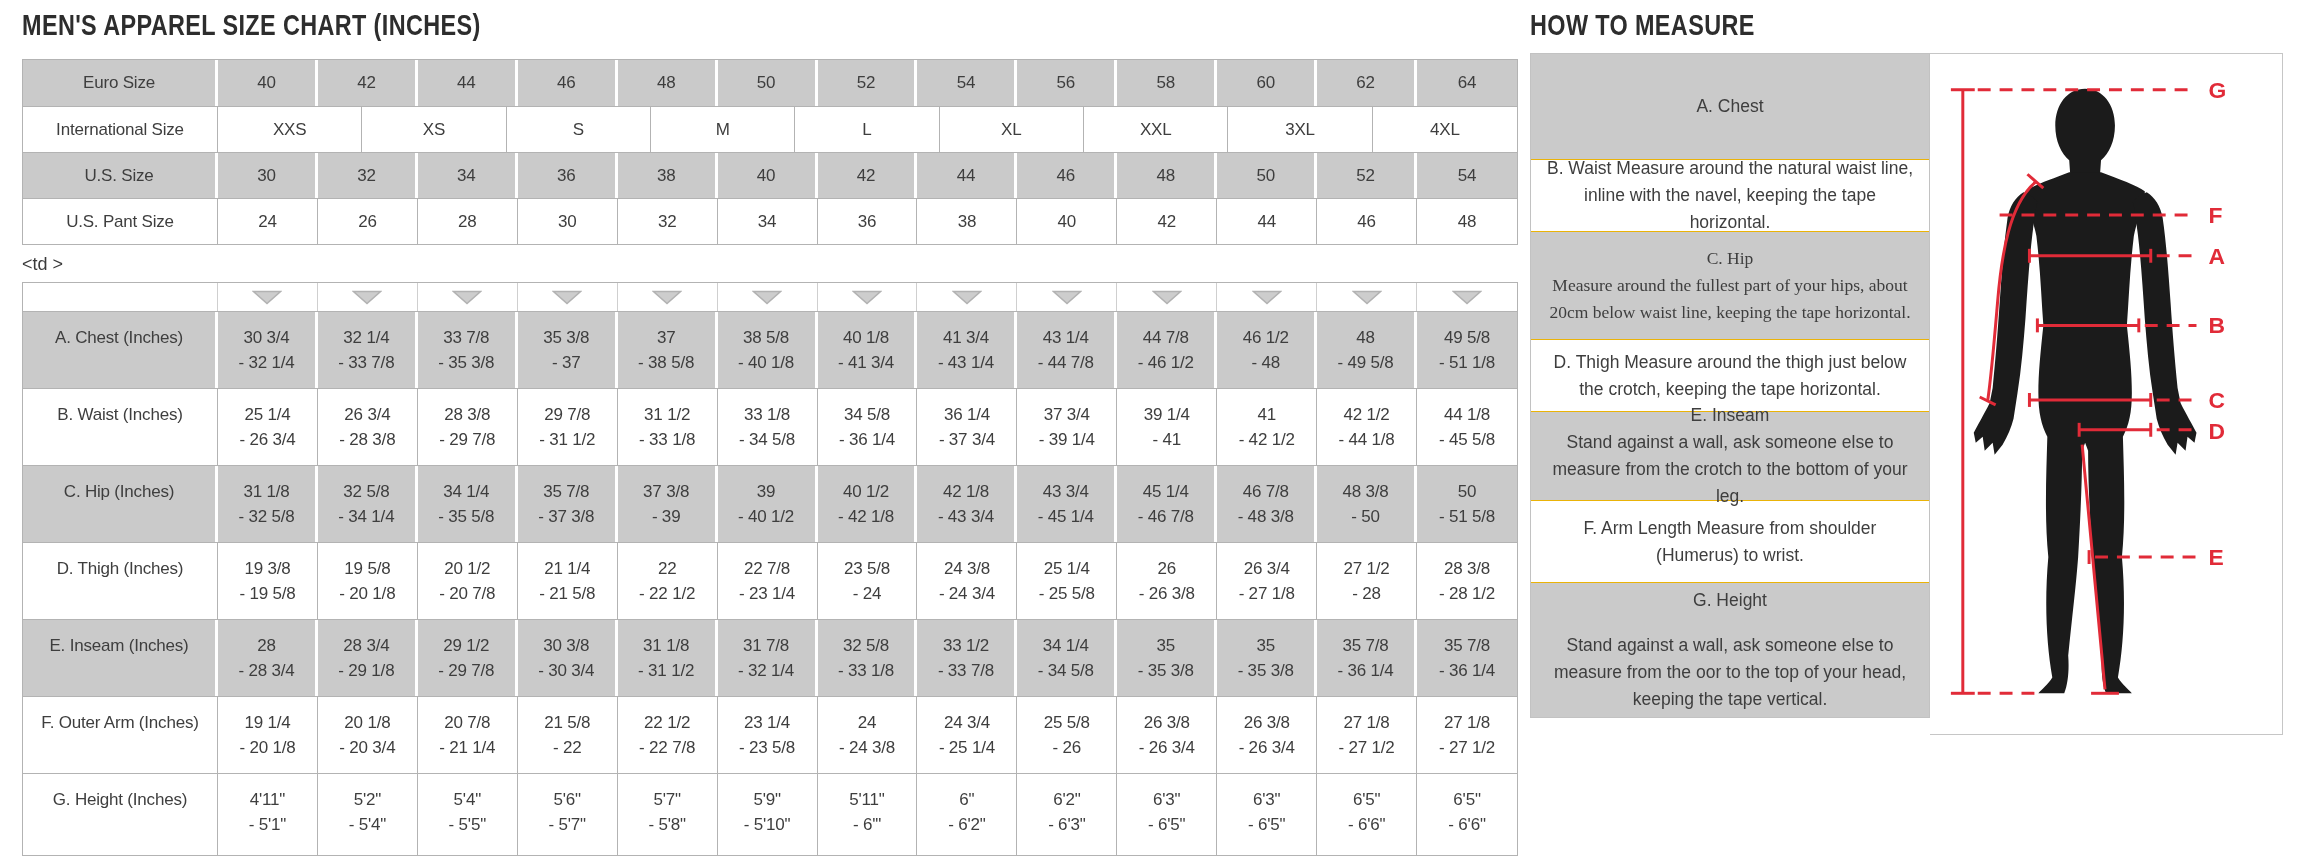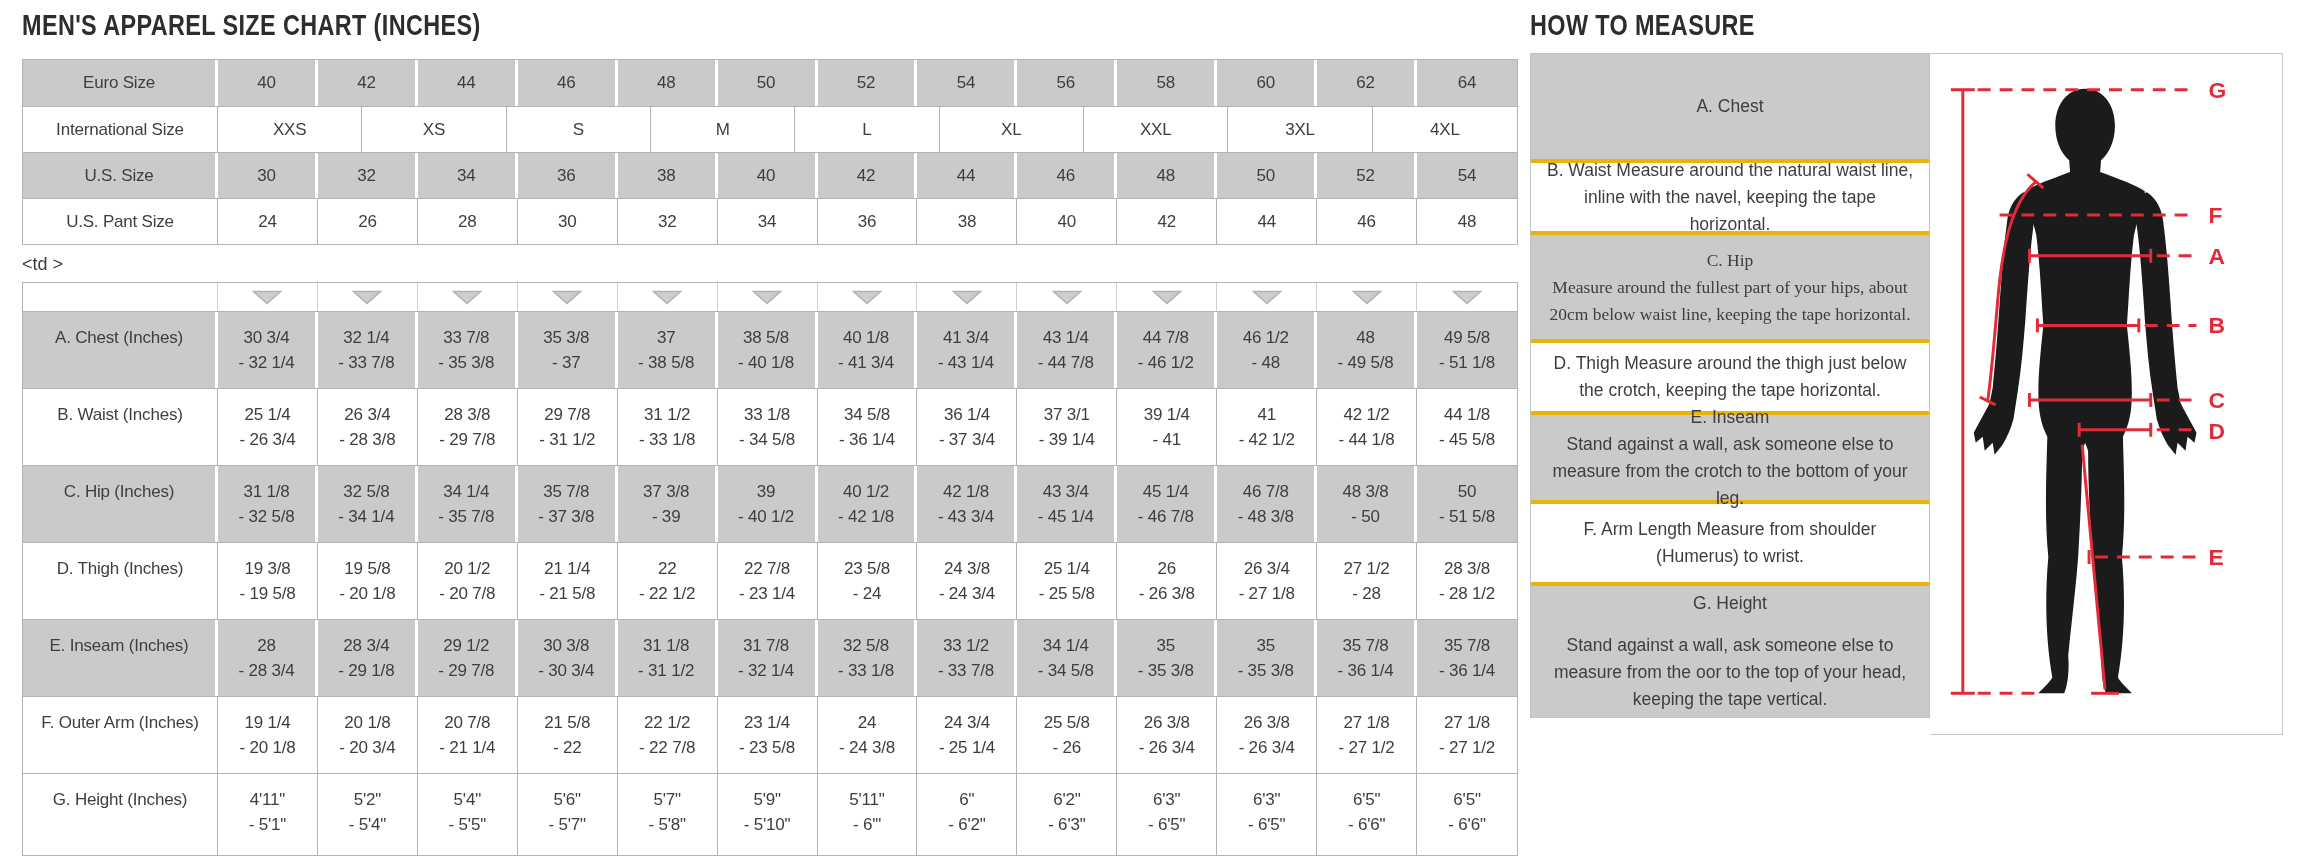--- a/index.html
+++ b/index.html
@@ -26,21 +26,21 @@
   .hrow .cell{border-right:1px solid #cfcfcf}
   .mrow{display:grid;grid-template-columns:195px repeat(13,1fr);height:77px;border-top:1px solid #b3b3b3}
   .mrow.tall{height:82px}
   .mrow .cell{display:block;text-align:center;padding-top:13px;line-height:25px}
   
   .right{position:absolute;left:1530px;top:8px}
   .rwrap{display:flex;align-items:flex-start;margin-top:11px}
   .htm{width:400px;border:1px solid #c2c2c2}
   .htm-item{display:flex;flex-direction:column;justify-content:center;text-align:center;
         font-size:17.5px;line-height:27px;padding:4px 12px}
-  .htm-item + .htm-item{border-top:4px solid #eab308}
+  .htm-item + .htm-item{border-top:1px solid #eab308}
   .diagram{width:353px;height:682px;border:1px solid #c6c6c6;border-left:none;background:#fff}
   .ml{stroke:var(--red,#e12b38);stroke-width:3;fill:none;stroke-linecap:butt}
   .mld{stroke-dasharray:13 9}
   .lbl{fill:var(--red,#e12b38);font-weight:700;font-size:23px;font-family:"Liberation Sans",sans-serif}
   .sil{fill:#1b1b1b}
 </style>
 </head>
 <body>
 
 <div class="page">
@@ -262,21 +262,21 @@
           </div>
           <div class="cell">
             <div>34 5/8</div>
             <div>- 36 1/4</div>
           </div>
           <div class="cell">
             <div>36 1/4</div>
             <div>- 37 3/4</div>
           </div>
           <div class="cell">
-            <div>37 3/1</div>
+            <div>37 3/4</div>
             <div>- 39 1/4</div>
           </div>
           <div class="cell">
             <div>39 1/4</div>
             <div>- 41</div>
           </div>
           <div class="cell">
             <div>41</div>
             <div>- 42 1/2</div>
           </div>
@@ -294,21 +294,21 @@
           <div class="cell">
             <div>31 1/8</div>
             <div>- 32 5/8</div>
           </div>
           <div class="cell">
             <div>32 5/8</div>
             <div>- 34 1/4</div>
           </div>
           <div class="cell">
             <div>34 1/4</div>
-            <div>- 35 7/8</div>
+            <div>- 35 5/8</div>
           </div>
           <div class="cell">
             <div>35 7/8</div>
             <div>- 37 3/8</div>
           </div>
           <div class="cell">
             <div>37 3/8</div>
             <div>- 39</div>
           </div>
           <div class="cell">

